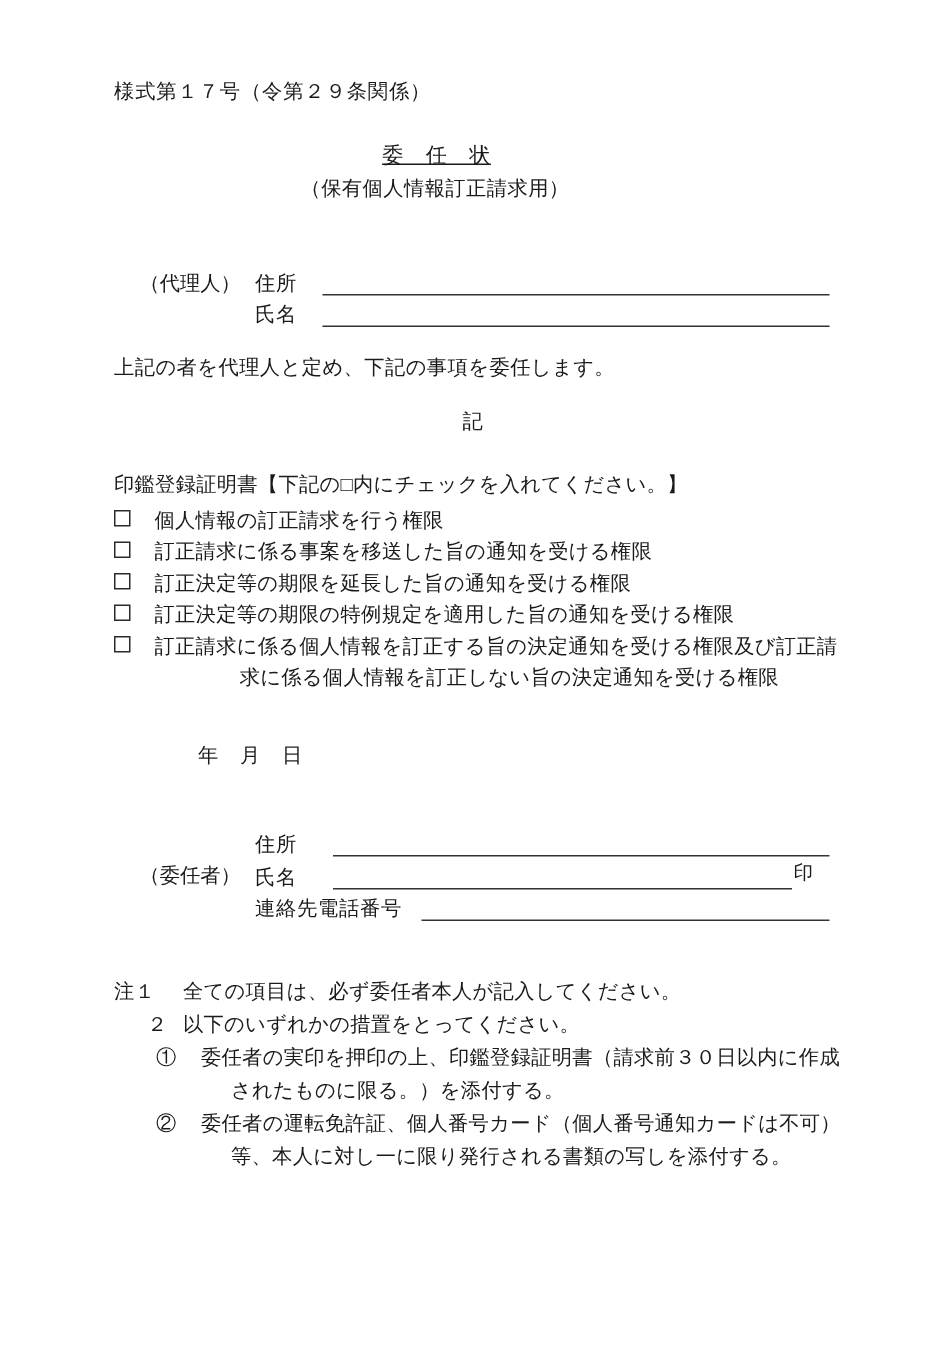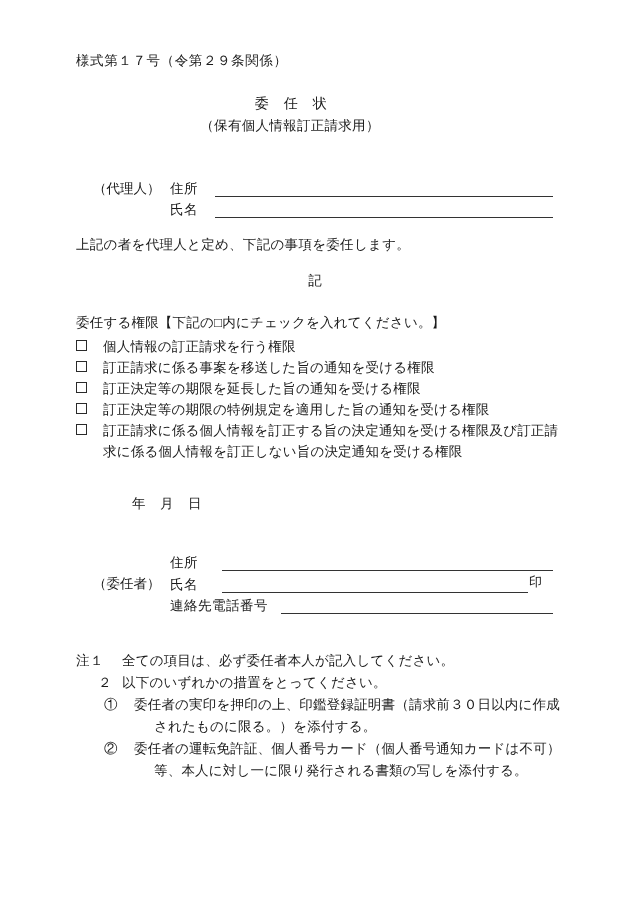--- a/index.html
+++ b/index.html
@@ -35,20 +35,21 @@
   }
 
   
   .title {
     left: 0;
     top: 95px;
     width: 582px;
     text-align: center;
     font-size: 14px;
     letter-spacing: 0.5px;
+    text-decoration: underline;
   }
   .title-sub {
     left: 0;
     top: 117px;
     width: 580px;
     text-align: center;
     font-size: 13.5px;
     letter-spacing: 0.3px;
   }
 
@@ -120,20 +121,21 @@
     box-sizing: border-box;
     background: #ffffff;
   }
   .ck-text {
     flex: 1 1 auto;
     letter-spacing: 0.2px;
   }
   .ck-text .cont {
     display: block;
     text-indent: 0;
+    text-align: center;
   }
 
   
   .dateline {
     left: 132px;
     top: 495px;
     font-size: 13.5px;
     letter-spacing: 0.5px;
   }
 
@@ -204,21 +206,21 @@
   <div class="abs jp agent-label">（代理人）</div>
   <div class="abs jp field-label agent-addr-label">住所</div>
   <div class="rule agent-addr-rule"></div>
   <div class="abs jp field-label agent-name-label">氏名</div>
   <div class="rule agent-name-rule"></div>
 
   <div class="abs jp statement">上記の者を代理人と定め、下記の事項を委任します。</div>
 
   <div class="abs jp ki">記</div>
 
-  <div class="abs jp ckhead">委任する権限【下記の□内にチェックを入れてください。】</div>
+  <div class="abs jp ckhead">印鑑登録証明書【下記の□内にチェックを入れてください。】</div>
 
   <div class="ck-list">
 
     <div class="ck-row">
       <span class="ck-box"></span>
       <span class="ck-text">個人情報の訂正請求を行う権限</span>
     </div>
 
     <div class="ck-row">
       <span class="ck-box"></span>

